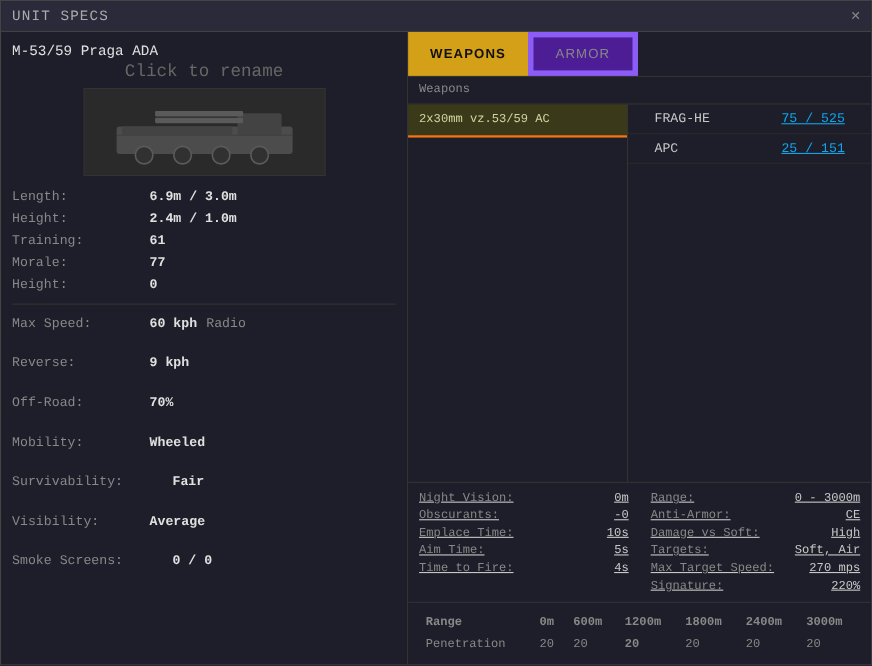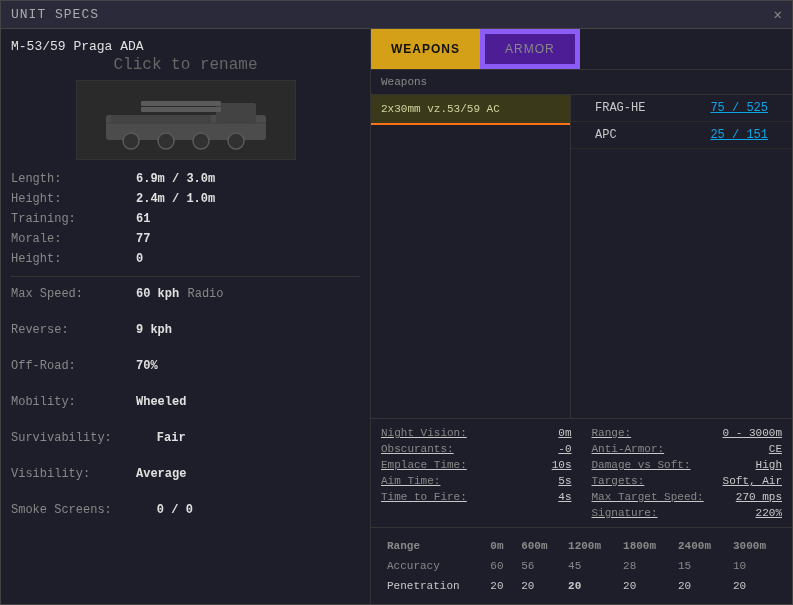--- a/index.html
+++ b/index.html
@@ -438,29 +438,20 @@
                   <th>0m</th>
                   <th>600m</th>
                   <th>1200m</th>
                   <th>1800m</th>
                   <th>2400m</th>
                   <th>3000m</th>
                 </tr>
               </thead>
             <tbody id="acc-tbody">
                 <tr>
-                  <td>Accuracy</td>
-                  <td>60</td>
-                  <td>56</td>
-                  <td>45</td>
-                  <td>28</td>
-                  <td>15</td>
-                  <td>10</td>
-                </tr>
-                <tr>
                   <td>Penetration</td>
                   <td>20</td>
                   <td>20</td>
                   <td class="acc-bold">20</td>
                   <td>20</td>
                   <td>20</td>
                   <td>20</td>
                 </tr>
               </tbody>
           </table>

